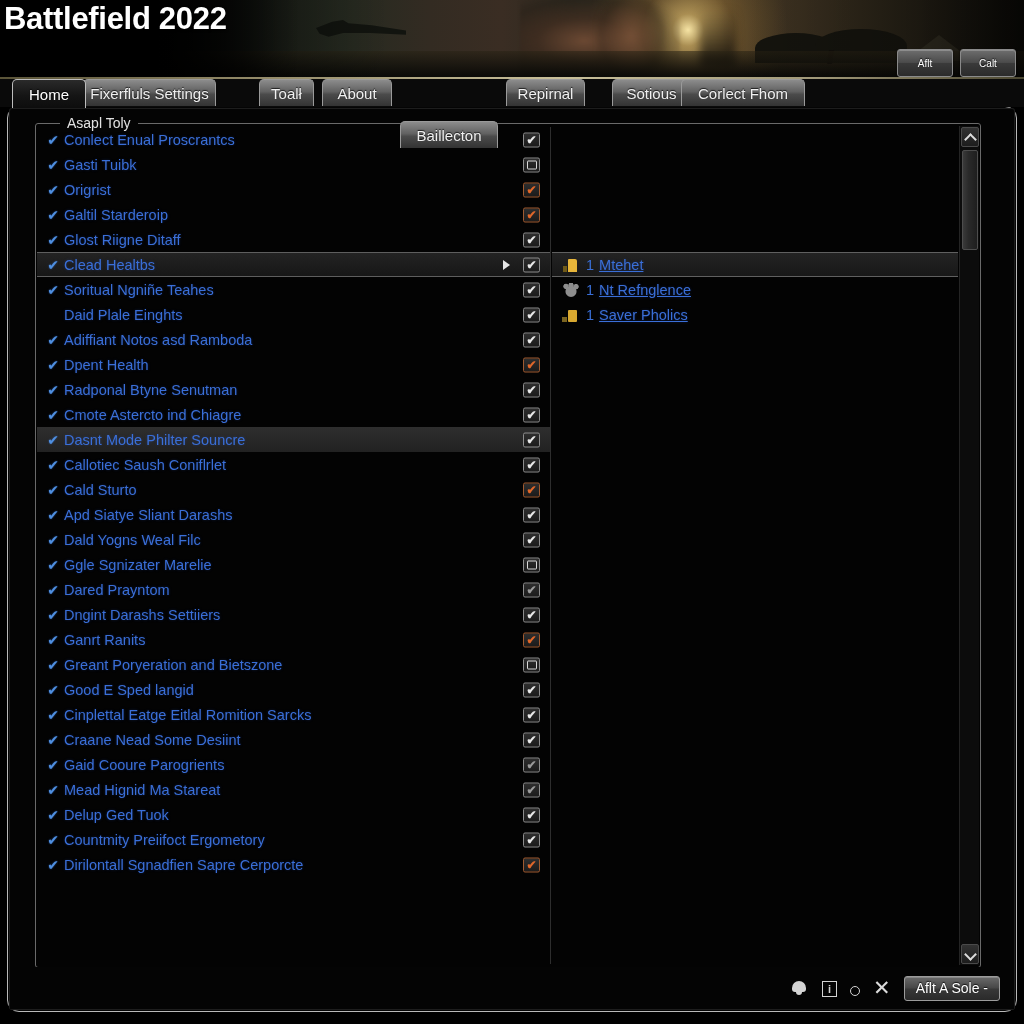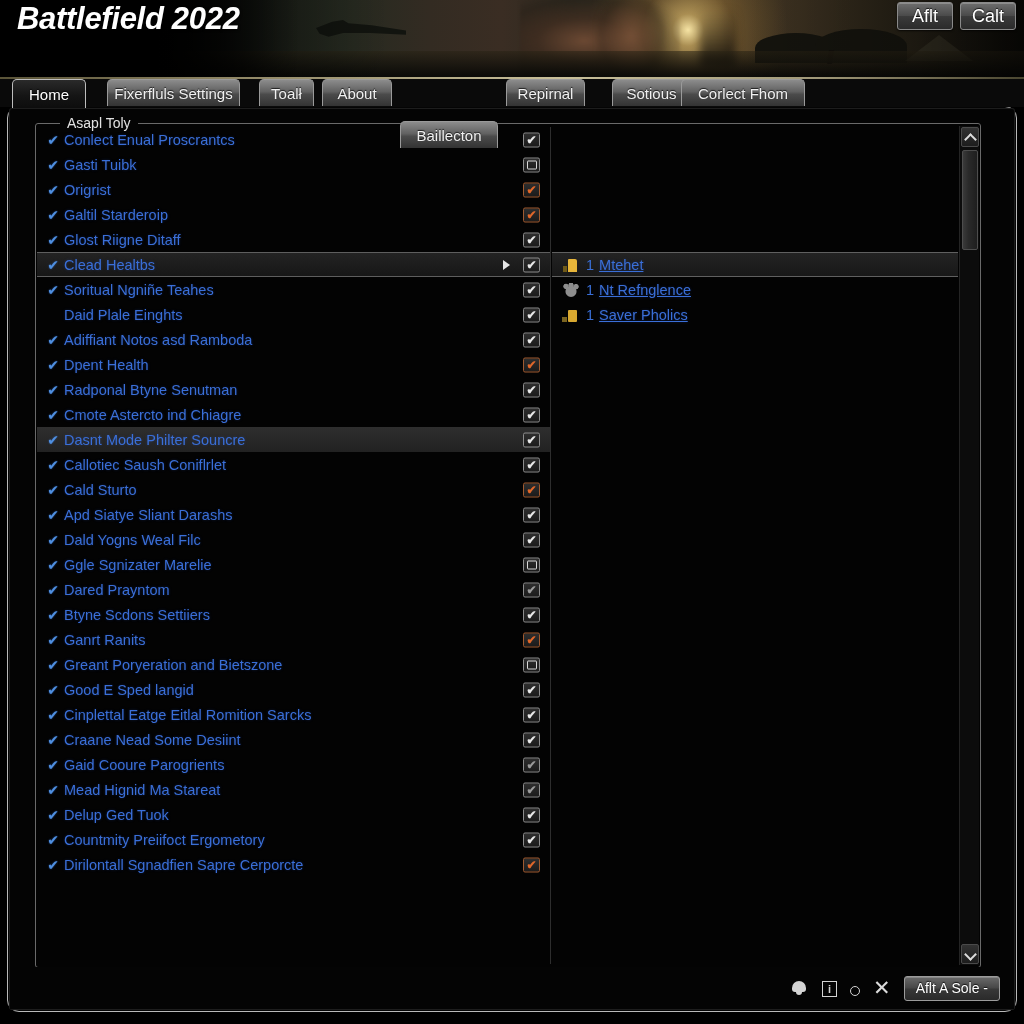--- a/index.html
+++ b/index.html
@@ -63,39 +63,40 @@
   }
   #banner .soldier2 {
     position:absolute; left:596px; top:-2px; width:70px; height:84px;
     background:radial-gradient(ellipse at 50% 46%, rgba(150,100,70,.55) 0%, rgba(40,28,20,.2) 60%, rgba(0,0,0,0) 78%);
     filter:blur(2px);
   }
   #banner-left-fade {
     position:absolute; left:0; top:0; width:300px; height:77px;
     background:linear-gradient(90deg, #000 0%, #000 52%, rgba(0,0,0,.55) 78%, rgba(0,0,0,0) 100%);
   }
-  #title-block { position:absolute; left:17px; top:1px; z-index:4;font-style:italic; }
+  #title-block { position:absolute; left:4px; top:1px; z-index:4; }
   #app-title {
     font-size:31px; font-weight:bold; color:#ffffff; letter-spacing:-.3px;
     line-height:36px; text-shadow:0 1px 3px rgba(0,0,0,.9);
   }
   #app-subtitle {
     font-size:15px; font-weight:bold; color:#f2f2f2; line-height:20px;
     margin-top:2px; text-shadow:0 1px 3px rgba(0,0,0,.9);
   }
   #banner-buttons { position:absolute; right:8px; top:2px; display:flex; gap:7px; z-index:4; }
   .hdr-btn {
     min-width:56px; height:28px; padding:4px 10px;
     display:flex; align-items:center; justify-content:center;
-    font-size:18px; color:#fff; font-weight:normal;
+    font-size:10px; color:#fff; font-weight:normal;
     background:linear-gradient(180deg,#6e6e6e 0%,#4b4b4b 48%,#3a3a3a 52%,#2b2b2b 100%);
     border:1px solid #8a8a8a; border-radius:3px;
     box-shadow:inset 0 1px 0 rgba(255,255,255,.22), 0 1px 2px rgba(0,0,0,.7);
     text-shadow:0 -1px 1px rgba(0,0,0,.8);
     cursor:pointer;
+    margin-top:47px;
   }
   #banner-rule {
     position:absolute; left:0; top:77px; width:1024px; height:2px; z-index:5;
     background:linear-gradient(90deg,#5a5438 0%,#8a8160 20%,#c9c09a 55%,#a09878 80%,#4a4630 100%);
   }
 
   
   #tabbar {
     position:absolute; left:0; top:79px; width:1024px; height:28px;
     background:#0a0a0a; z-index:3;
@@ -302,21 +303,21 @@
 
   <div id="banner-buttons">
       <div class="hdr-btn">Aflt</div>
       <div class="hdr-btn">Calt</div>
     </div>
 </div>
 <div id="banner-rule"></div>
 
 <div id="tabbar">
     <div class="tab active" style="left: 12px; width: 74px;">Home</div>
-    <div class="tab" style="left: 107px; width: 133px;">Fixerfluls Settings</div>
+    <div class="tab" style="left: 83px; width: 133px;">Fixerfluls Settings</div>
     <div class="tab" style="left: 259px; width: 55px; text-align: right;">Toalł</div>
     <div class="tab" style="left: 322px; width: 70px;">About</div>
     <div class="tab" style="left: 400px; width: 98px; margin-top: 42px;">Baillecton</div>
     <div class="tab" style="left: 506px; width: 79px;">Repirnal</div>
     <div class="tab" style="left: 612px; width: 79px;">Sotious</div>
     <div class="tab" style="left: 681px; width: 124px;">Corlect Fhom</div>
   </div>
 
 <div id="panel">
   <div id="panel-inner">
@@ -416,21 +417,21 @@
             <span class="row-label">Ggle Sgnizater Marelie</span>
             <span class="cb sq"></span>
           </div>
           <div class="row">
             <span class="tick">✔</span>
             <span class="row-label">Dared Prayntom</span>
             <span class="cb dim">✔</span>
           </div>
           <div class="row">
             <span class="tick">✔</span>
-            <span class="row-label">Btyne Scdons Settiiers</span>
+            <span class="row-label">Dngint Darashs Settiiers</span>
             <span class="cb white">✔</span>
           </div>
           <div class="row">
             <span class="tick">✔</span>
             <span class="row-label">Ganrt Ranits</span>
             <span class="cb orange">✔</span>
           </div>
           <div class="row">
             <span class="tick">✔</span>
             <span class="row-label">Greant Poryeration and Bietszone</span>

